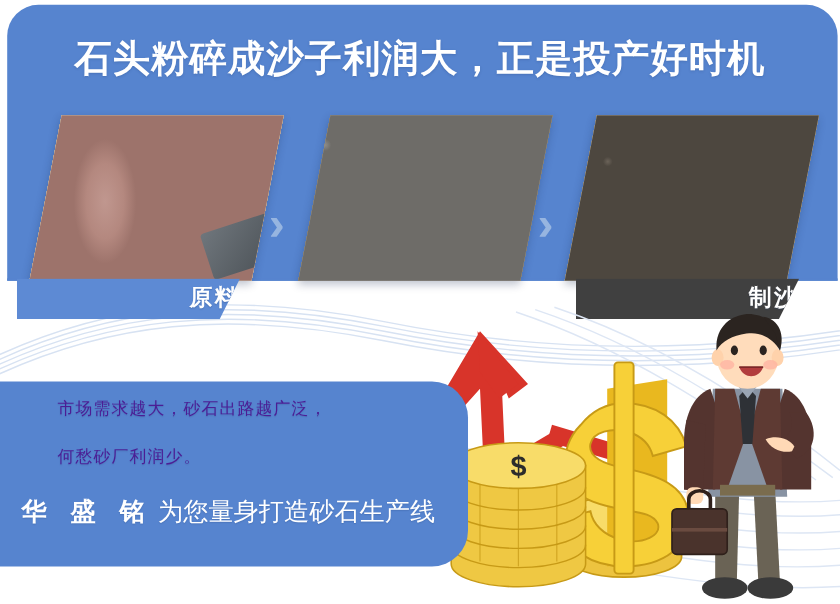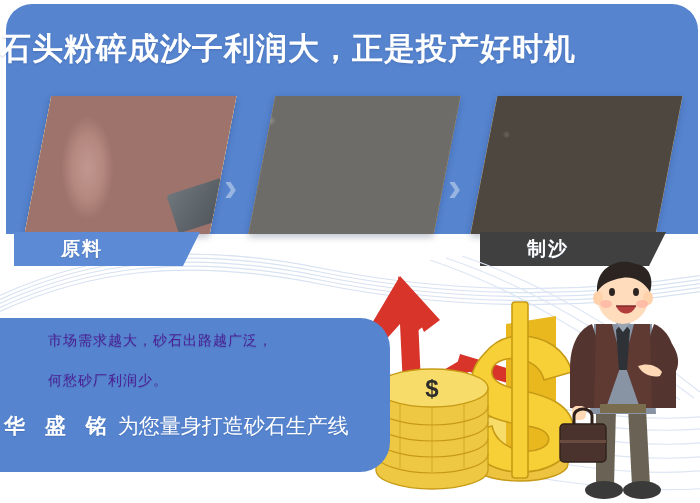--- a/index.html
+++ b/index.html
@@ -41,21 +41,21 @@
   }
   .top-panel::after{
     content:"";
     position:absolute; left:0; bottom:0; width:100%; height:2px;
     background:#5684cf;
   }
 
   .title {
     position: absolute;
     left: 0; top: 28px;
-    width: 564px;
+    width: 700px;
     text-align: center;
     color: #ffffff;
     font-size: 31px;
     font-weight: bold;
     letter-spacing: 1px;
     white-space: nowrap;
     text-shadow: 0 1px 2px rgba(30,60,110,.25);
   }
 
   
@@ -162,21 +162,21 @@
   
   .stage-label {
     position: absolute;
     top: 232px;
     height: 34px;
     background: #5d8ad4;
     color: #ffffff;
     font-size: 19px;
     font-weight: bold;
     letter-spacing: 2px;
-    text-align: left;
+    text-align: right;
     line-height: 34px;
     clip-path: polygon(0 0, 100% 0, calc(100% - 17px) 100%, 0 100%);
     text-shadow: 0 1px 1px rgba(30,60,110,.3);
     padding-left: 47px;
   }
   .lbl1 { left: 14px;  width: 186px; }
   .lbl2 { left: 236px; width: 186px; }
   .lbl3 { left: 480px; width: 186px; background:#404040;font-family:Liberation Serif, serif; }
 
   
@@ -193,21 +193,21 @@
     color: #4c1d95;
     font-size: 14px;
     letter-spacing: 1px;
     white-space: nowrap;
     text-shadow: 0 1px 1px rgba(30,60,110,.22);
   }
   .cl1 { top: 332px; }
   .cl2 { top: 372px; }
   .brand-line {
     position: absolute;
-    left: 4px; top: 412px;
+    left: 18px; top: 412px;
     white-space: nowrap;
     color: #ffffff;
     font-size: 21px;
     text-shadow: 0 1px 1px rgba(30,60,110,.22);
   }
   .brand {
     font-weight: bold;
     letter-spacing: 7px;
     padding-right: 4px;
   }

